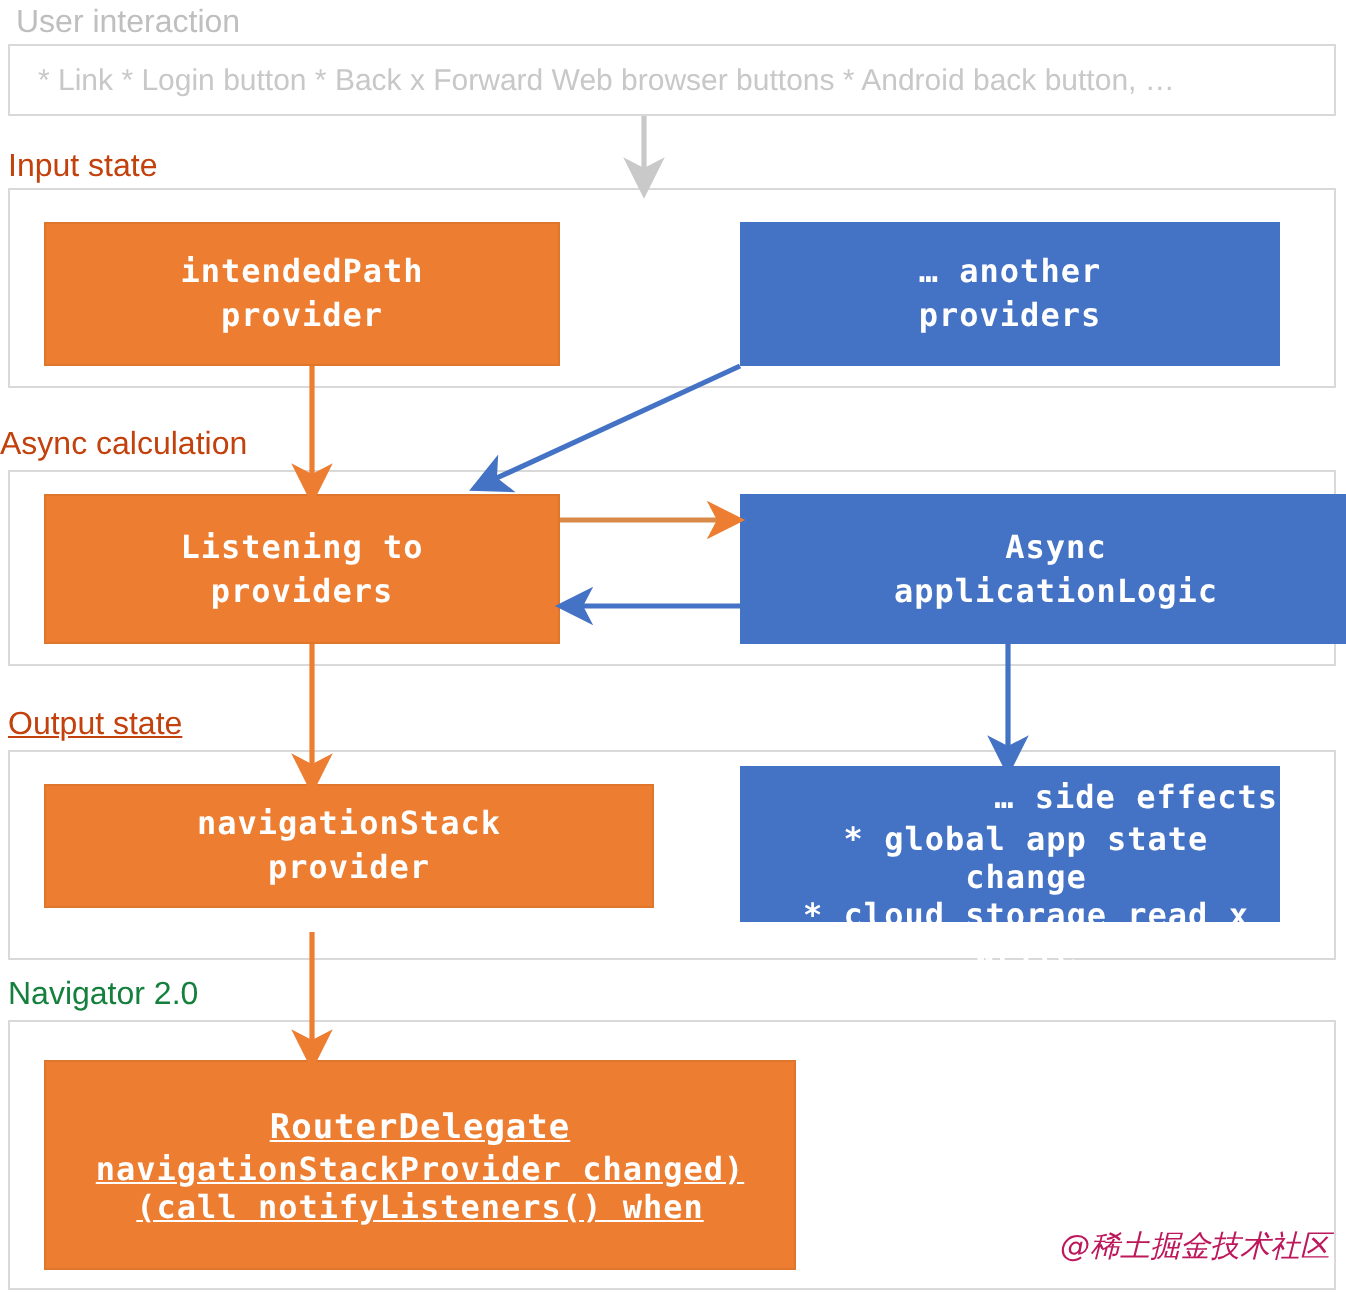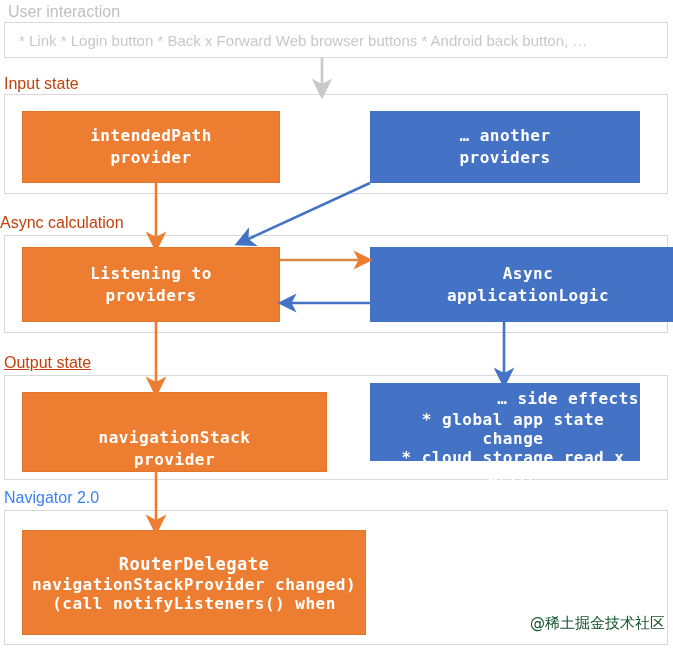--- a/index.html
+++ b/index.html
@@ -19,21 +19,21 @@
   
   .section-label {
     position: absolute;
     font-family: "Liberation Sans", sans-serif;
     font-size: 16px;
     line-height: 18px;
     white-space: nowrap;
   }
   .label-muted { color: #bfbfbf; }
   .label-dark  { color: #c2410c; }
-  .label-gray  { color: #3b82f6; }
+  .label-gray  { color: #15803d; }
 
   
   .section-box {
     position: absolute;
     border: 1px solid #d9d9d9;
     background: #ffffff;
     box-sizing: border-box;
   }
 
   
@@ -73,24 +73,25 @@
   #arrows {
     position: absolute;
     left: 0; top: 0;
     width: 673px; height: 652px;
     pointer-events: none;
   }
 
   
   .watermark {
     position: absolute;
-    color: #14532d;
+    color: #be185d;
     font-size: 15px;
     font-family: "DejaVu Sans", sans-serif;
     white-space: nowrap;
+    font-style: italic;
   }
 </style>
 </head>
 <body>
 
 <div id="page">
 
   <div class="section-label label-muted" style="left:8px; top:3px;">User interaction</div>
 
   <div class="section-box" style="left:4px; top:22px; width:664px; height:36px;"></div>
@@ -122,36 +123,36 @@
 
   <div class="node blue" style="left:370px; top:247px; width:316px; height:75px;">
     <div class="node-title">Async</div>
     <div class="node-title">applicationLogic</div>
   </div>
 
   <div class="section-label label-dark" style="left:4px; top:354px;text-decoration:underline;">Output state</div>
 
   <div class="section-box" style="left:4px; top:375px; width:664px; height:105px;"></div>
 
-  <div class="node orange" style="left:22px; top:392px; width:305px; height:80px;justify-content:flex-end;">
+  <div class="node orange" style="left:22px; top:392px; width:305px; height:62px;">
     <div class="node-title">navigationStack</div>
     <div class="node-title">provider</div>
   </div>
 
   <div class="node blue" style="left:370px; top:383px; width:270px; height:78px; justify-content:flex-start; padding-top:4px;align-items:flex-end;">
     <div class="node-title">… side effects</div>
     <div class="node-sub" style="align-self:flex-start; padding-left:16px;">* global app state change</div>
     <div class="node-sub" style="align-self:flex-start; padding-left:16px;">* cloud storage read x write</div>
   </div>
 
   <div class="section-label label-gray" style="left:4px; top:489px;">Navigator 2.0</div>
 
   <div class="section-box" style="left:4px; top:510px; width:664px; height:135px;"></div>
 
-  <div class="node orange" style="left:22px; top:530px; width:344px; height:105px;">
+  <div class="node orange" style="left:22px; top:530px; width:376px; height:105px;text-decoration:underline;">
     <div class="node-title" style="font-size:17px;">RouterDelegate</div>
     <div class="node-sub">navigationStackProvider changed)</div>
     <div class="node-sub">(call notifyListeners() when</div>
   </div>
 
   <div class="watermark" style="left:530px; top:614px;">@稀土掘金技术社区</div>
 
   <svg id="arrows" viewBox="0 0 673 652" xmlns="http://www.w3.org/2000/svg">
     <defs>
       <marker id="ah-gray" markerWidth="9" markerHeight="9" refX="4.5" refY="4.5" orient="auto" markerUnits="strokeWidth">

